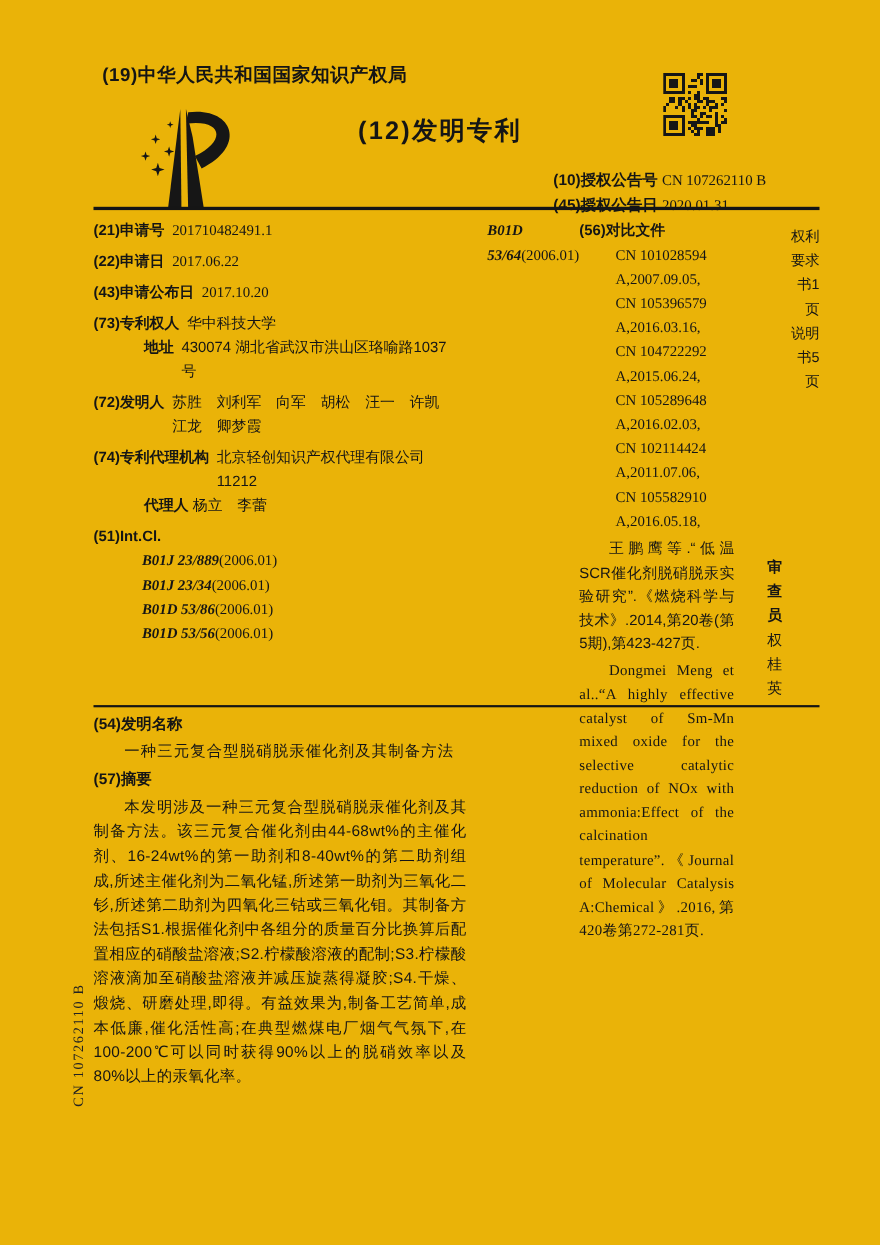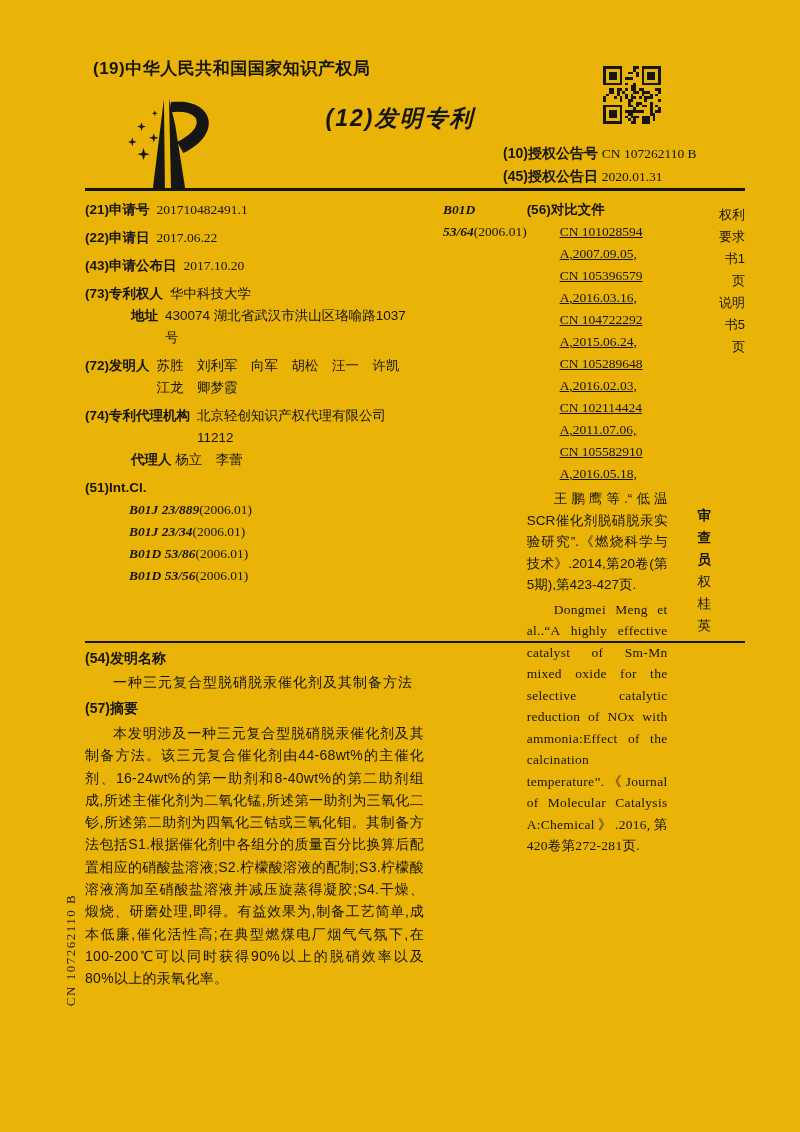--- a/index.html
+++ b/index.html
@@ -7,45 +7,45 @@
   .page {
     position:relative; width:800px; height:1132px; margin:0 auto;
     background:#eab308; color:#151515; overflow:hidden;
     font-family:"Liberation Sans", sans-serif;
   }
   .serif { font-family:"Liberation Serif","DejaVu Serif",serif; }
   .lbl { font-weight:bold; }
 
   .org { position:absolute; left:93px; top:57px; font-size:17px; font-weight:bold; letter-spacing:.5px; }
   .logo { position:absolute; left:106px; top:96px; width:124px; height:102px; }
-  .doctype { position:absolute; left:0; top:103px; width:100%; text-align:center; font-size:23px; font-weight:bold; letter-spacing:2px;font-style:italic; }
+  .doctype { position:absolute; left:0; top:103px; width:100%; text-align:center; font-size:23px; font-weight:bold; letter-spacing:2px; }
   .qr { position:absolute; left:603px; top:66px; width:58px; height:58px; }
 
-  .pubblock { position:absolute; left:503px; top:142px; font-size:14px; line-height:22px; }
+  .pubblock { position:absolute; left:503px; top:152px; font-size:14px; line-height:22px; }
   .pubblock .val { font-size:13.5px; }
 
   .rule { position:absolute; left:85px; width:660px; background:#151515; }
   .rule1 { top:188px; height:3px; }
   .rule2 { top:641px; height:2px; }
 
   .cols { position:absolute; left:85px; top:199px; width:660px; height:438px; font-size:13.5px; line-height:22px; display:flex; }
   .col-left { width:327px; }
   .col-right { width:333px; display:flex; flex-direction:row; }
 
   .row { display:flex; margin-bottom:6px; }
   .row .lbl { white-space:nowrap; margin-right:7px; }
   .rv { flex:1; }
   .nom { margin-bottom:0; }
   .blk { margin-bottom:6px; }
   .ind  { padding-left:44px; }
   .ind2 { padding-left:46px; }
   .ipc { font-family:"Liberation Serif","DejaVu Serif",serif; font-style:italic; font-weight:bold; }
 
   .ipc-cont { padding-left:31px; margin-bottom:9px; }
-  .refs { padding-left:33px;text-decoration:underline; }
+  .refs { padding-left:33px; }
   .cite { text-indent:2em; text-align:justify; line-height:21.5px; margin-top:3px; }
   .cite-en { letter-spacing:.3px; word-spacing:1.5px; }
   .examiner { margin-top:auto; padding-left:30px; }
   .examiner .lbl { margin-right:8px; }
   .pages { text-align:right; margin-top:5px; margin-bottom:1px; font-size:13px; }
 
   .bottom { position:absolute; left:85px; top:648px; width:339px; font-size:14px; line-height:21px; }
   .title-txt { text-indent:2em; margin:3px 0 5px; letter-spacing:1px; }
   .abstract { text-indent:2em; text-align:justify; line-height:22.3px; letter-spacing:.3px; margin-top:3px; }
 

